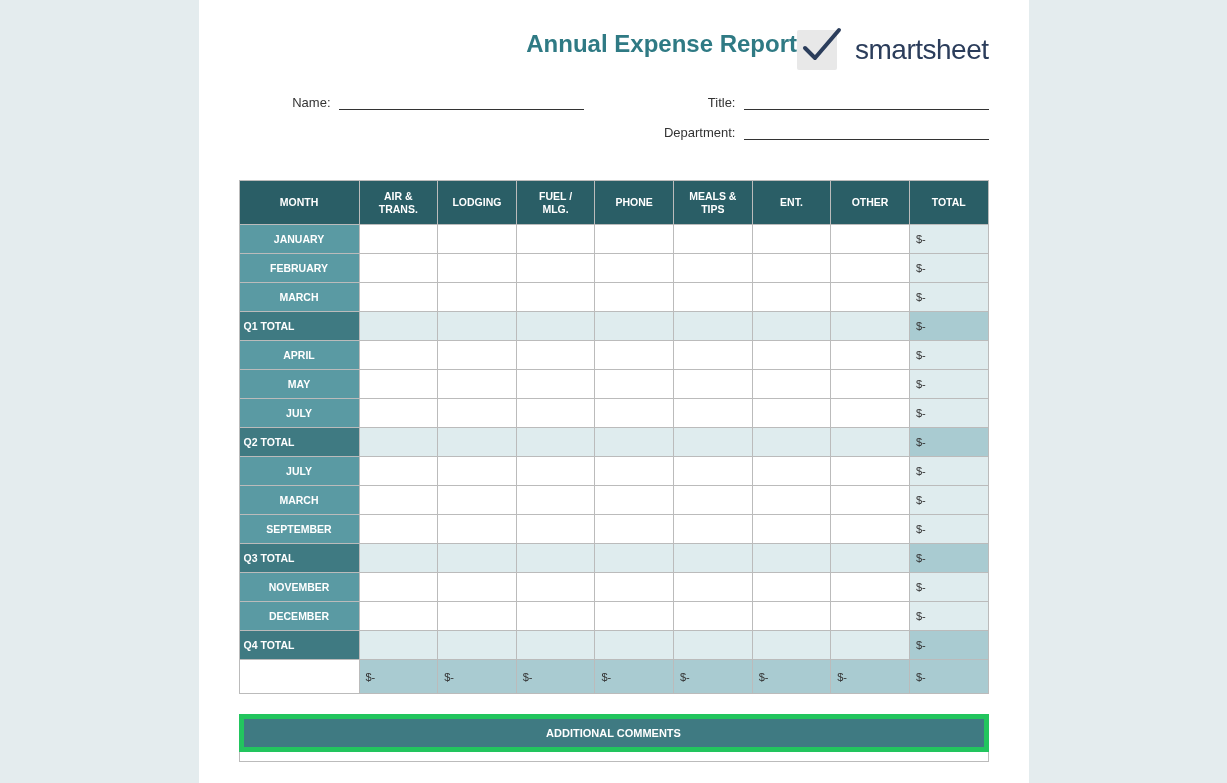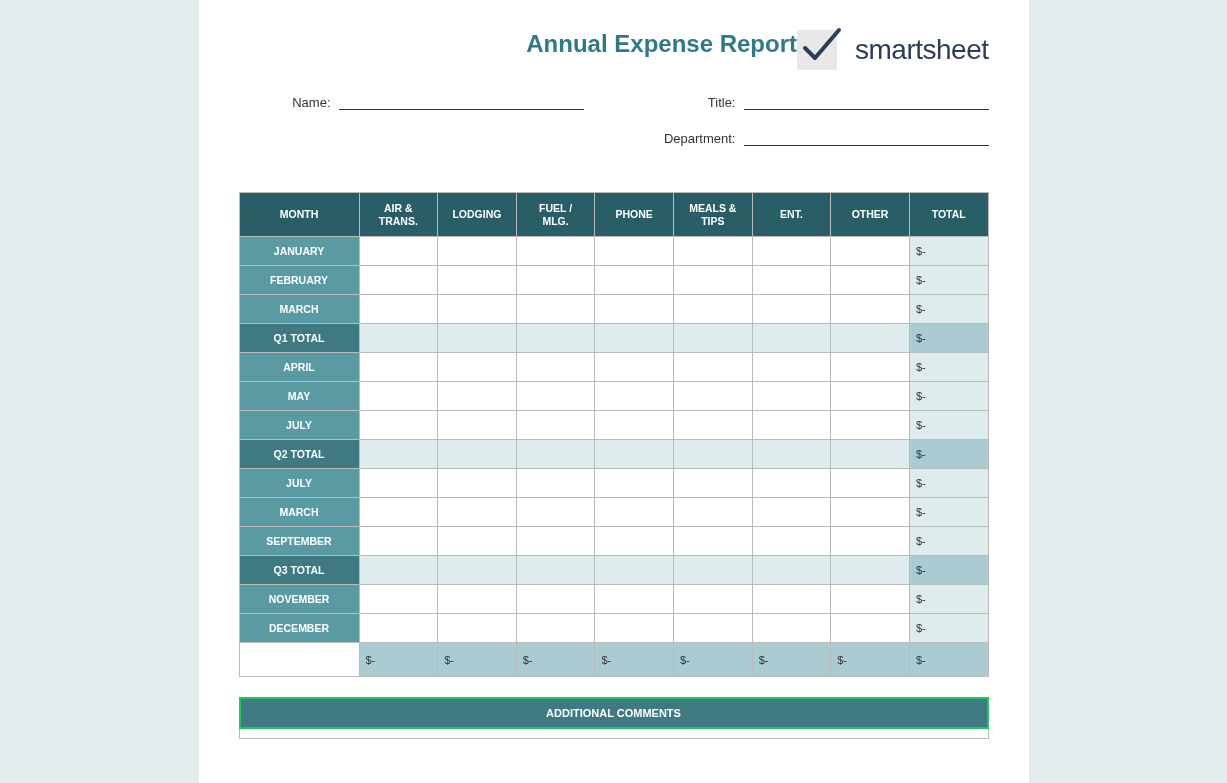--- a/index.html
+++ b/index.html
@@ -58,21 +58,21 @@
     justify-content: space-between;
     margin: 10px 0 30px 0;
     gap: 60px;
   }
   .form-col {
     flex: 1;
   }
   .field-row {
     display: flex;
     align-items: flex-end;
-    margin-bottom: 16px;
+    margin-bottom: 10px;
   }
   .field-label {
     width: 100px;
     text-align: right;
     padding-right: 8px;
     font-size: 13px;
     color: #333;
   }
   .field-input {
     flex: 1;
@@ -117,21 +117,21 @@
     padding-left: 6px;
   }
   .row-subtotal td:first-child {
     background: #3f7a82;
     color: #fff;
     font-weight: bold;
     font-size: 10.5px;
   }
   .row-subtotal td {
     background: #dfecee;
-    text-align: center;
+    text-align: left;
   }
   .row-subtotal td:last-child {
     background: #a9cbd1;
     text-align: left;
     padding-left: 6px;
   }
   .row-grand td:first-child {
     background: #fff;
   }
   .row-grand td {
@@ -141,21 +141,21 @@
     height: 34px;
   }
   .comments-header {
     margin-top: 20px;
     background: #3f7a82;
     color: #fff;
     text-align: center;
     font-weight: bold;
     font-size: 11px;
     padding: 8px 0;
-    border: 2px solid #22c55e;
+    border: 5px solid #22c55e;
   }
   .comments-body {
     border: 1px solid #bbb;
     border-top: none;
     height: 10px;
     background: #fff;
   }
 </style>
 </head>
 <body>
@@ -366,20 +366,31 @@
           <td>DECEMBER</td>
           <td></td>
           <td></td>
           <td></td>
           <td></td>
           <td></td>
           <td></td>
           <td></td>
           <td>$-</td>
         </tr>
+        <tr class="row-subtotal">
+          <td>Q4 TOTAL</td>
+          <td></td>
+          <td></td>
+          <td></td>
+          <td></td>
+          <td></td>
+          <td></td>
+          <td></td>
+          <td>$-</td>
+        </tr>
         <tr class="row-grand">
           <td></td>
           <td>$-</td>
           <td>$-</td>
           <td>$-</td>
           <td>$-</td>
           <td>$-</td>
           <td>$-</td>
           <td>$-</td>
           <td>$-</td>

